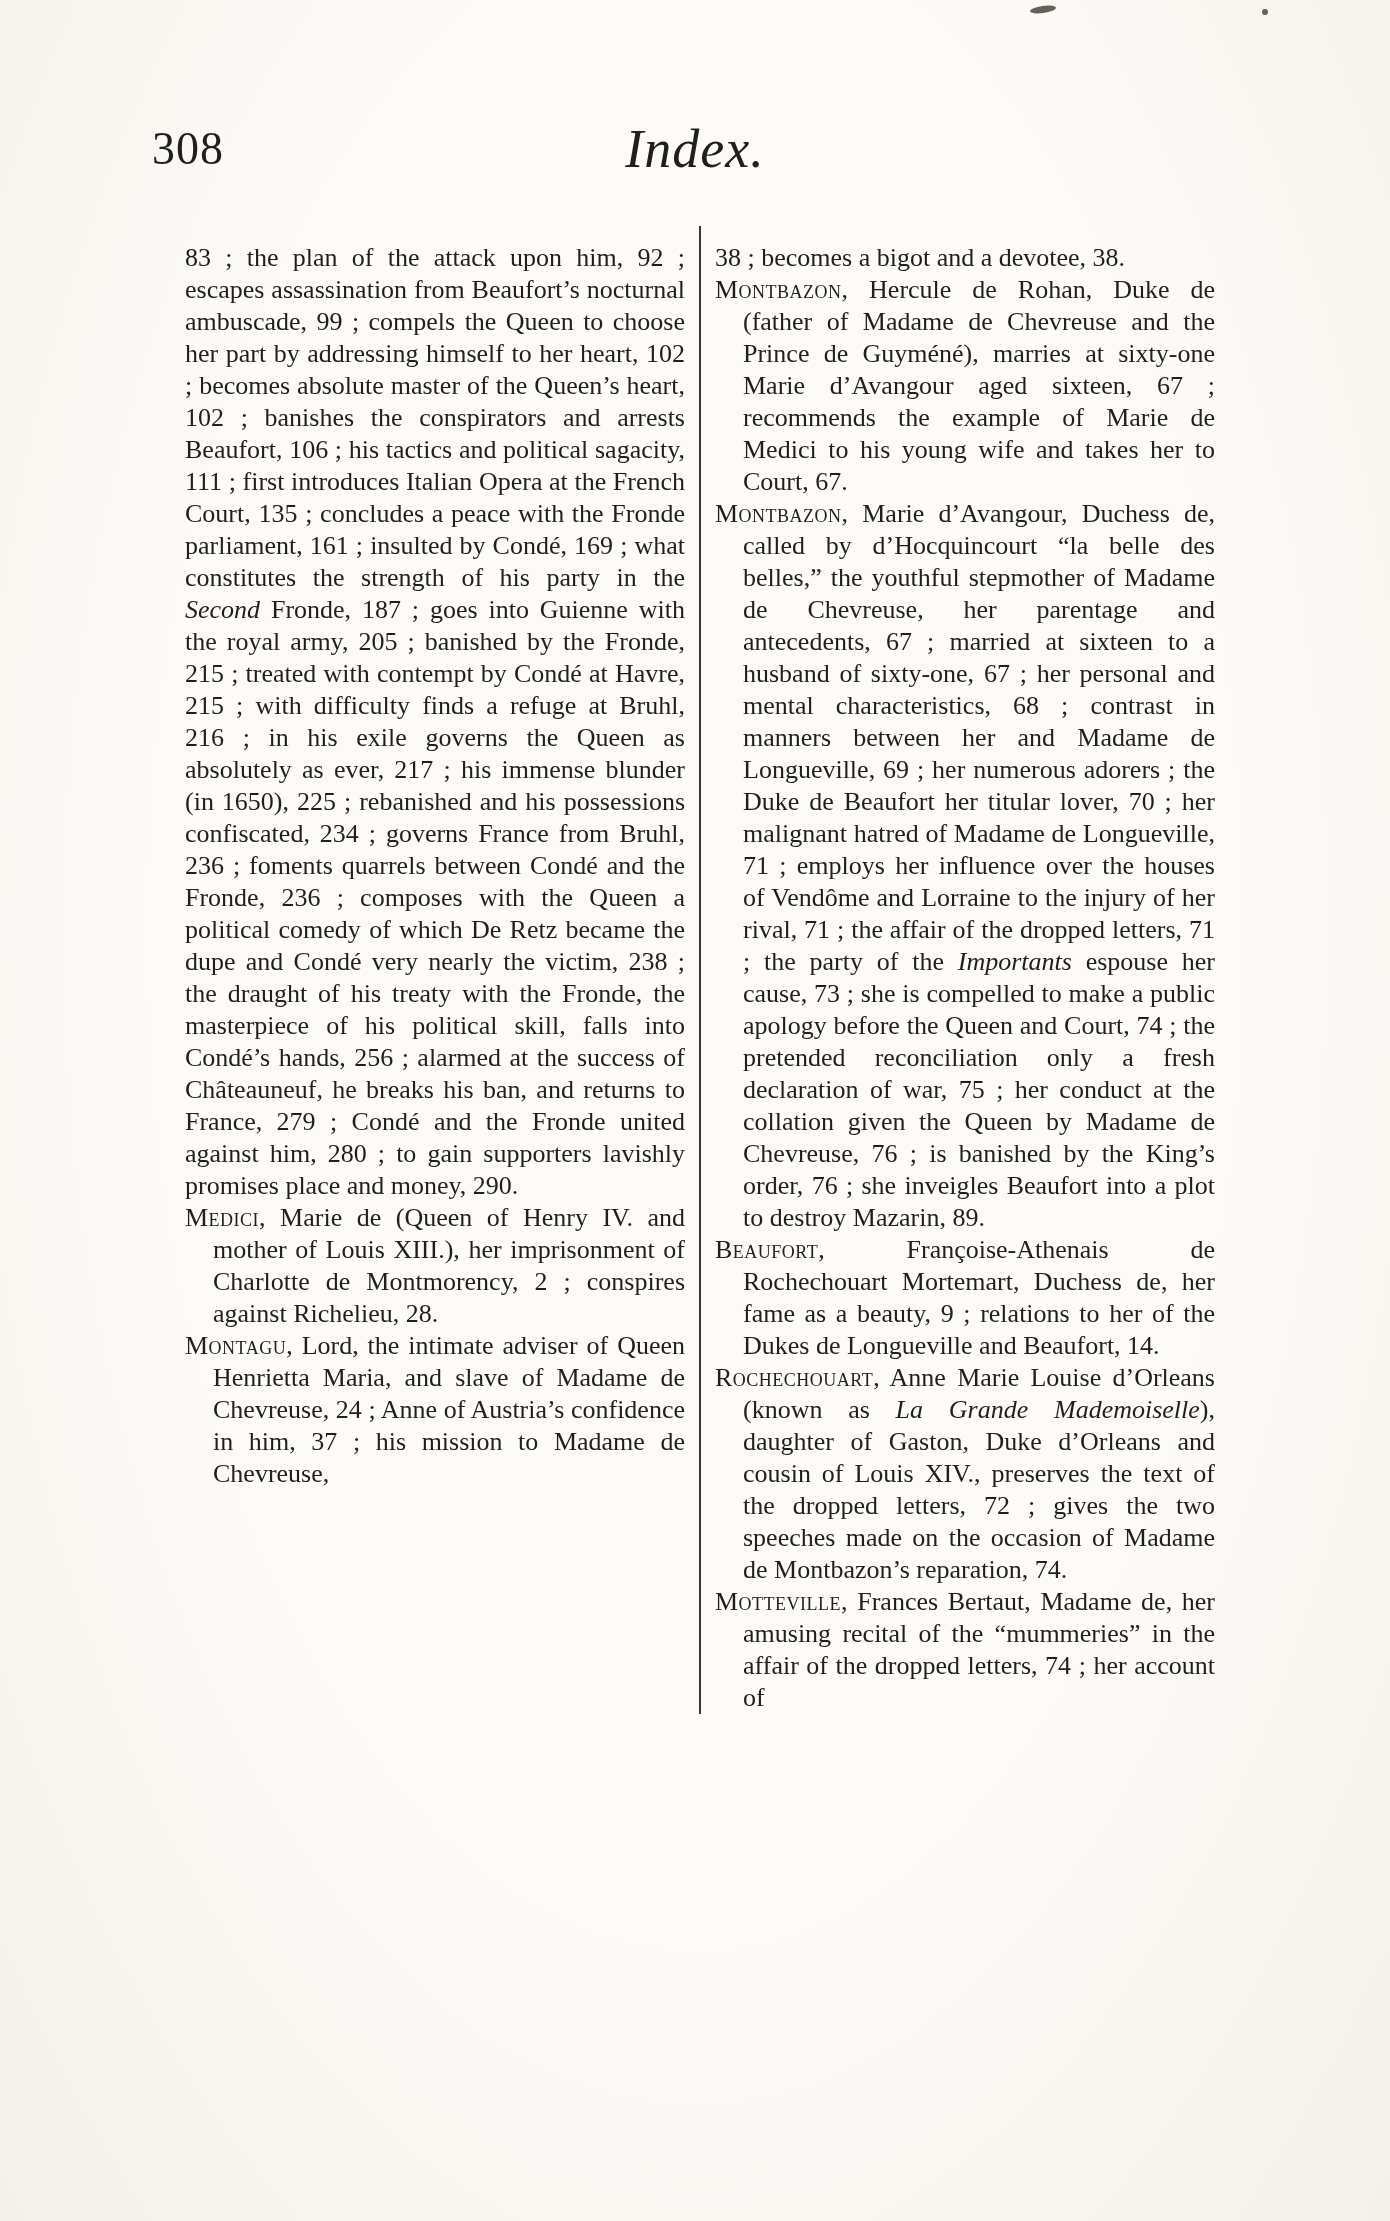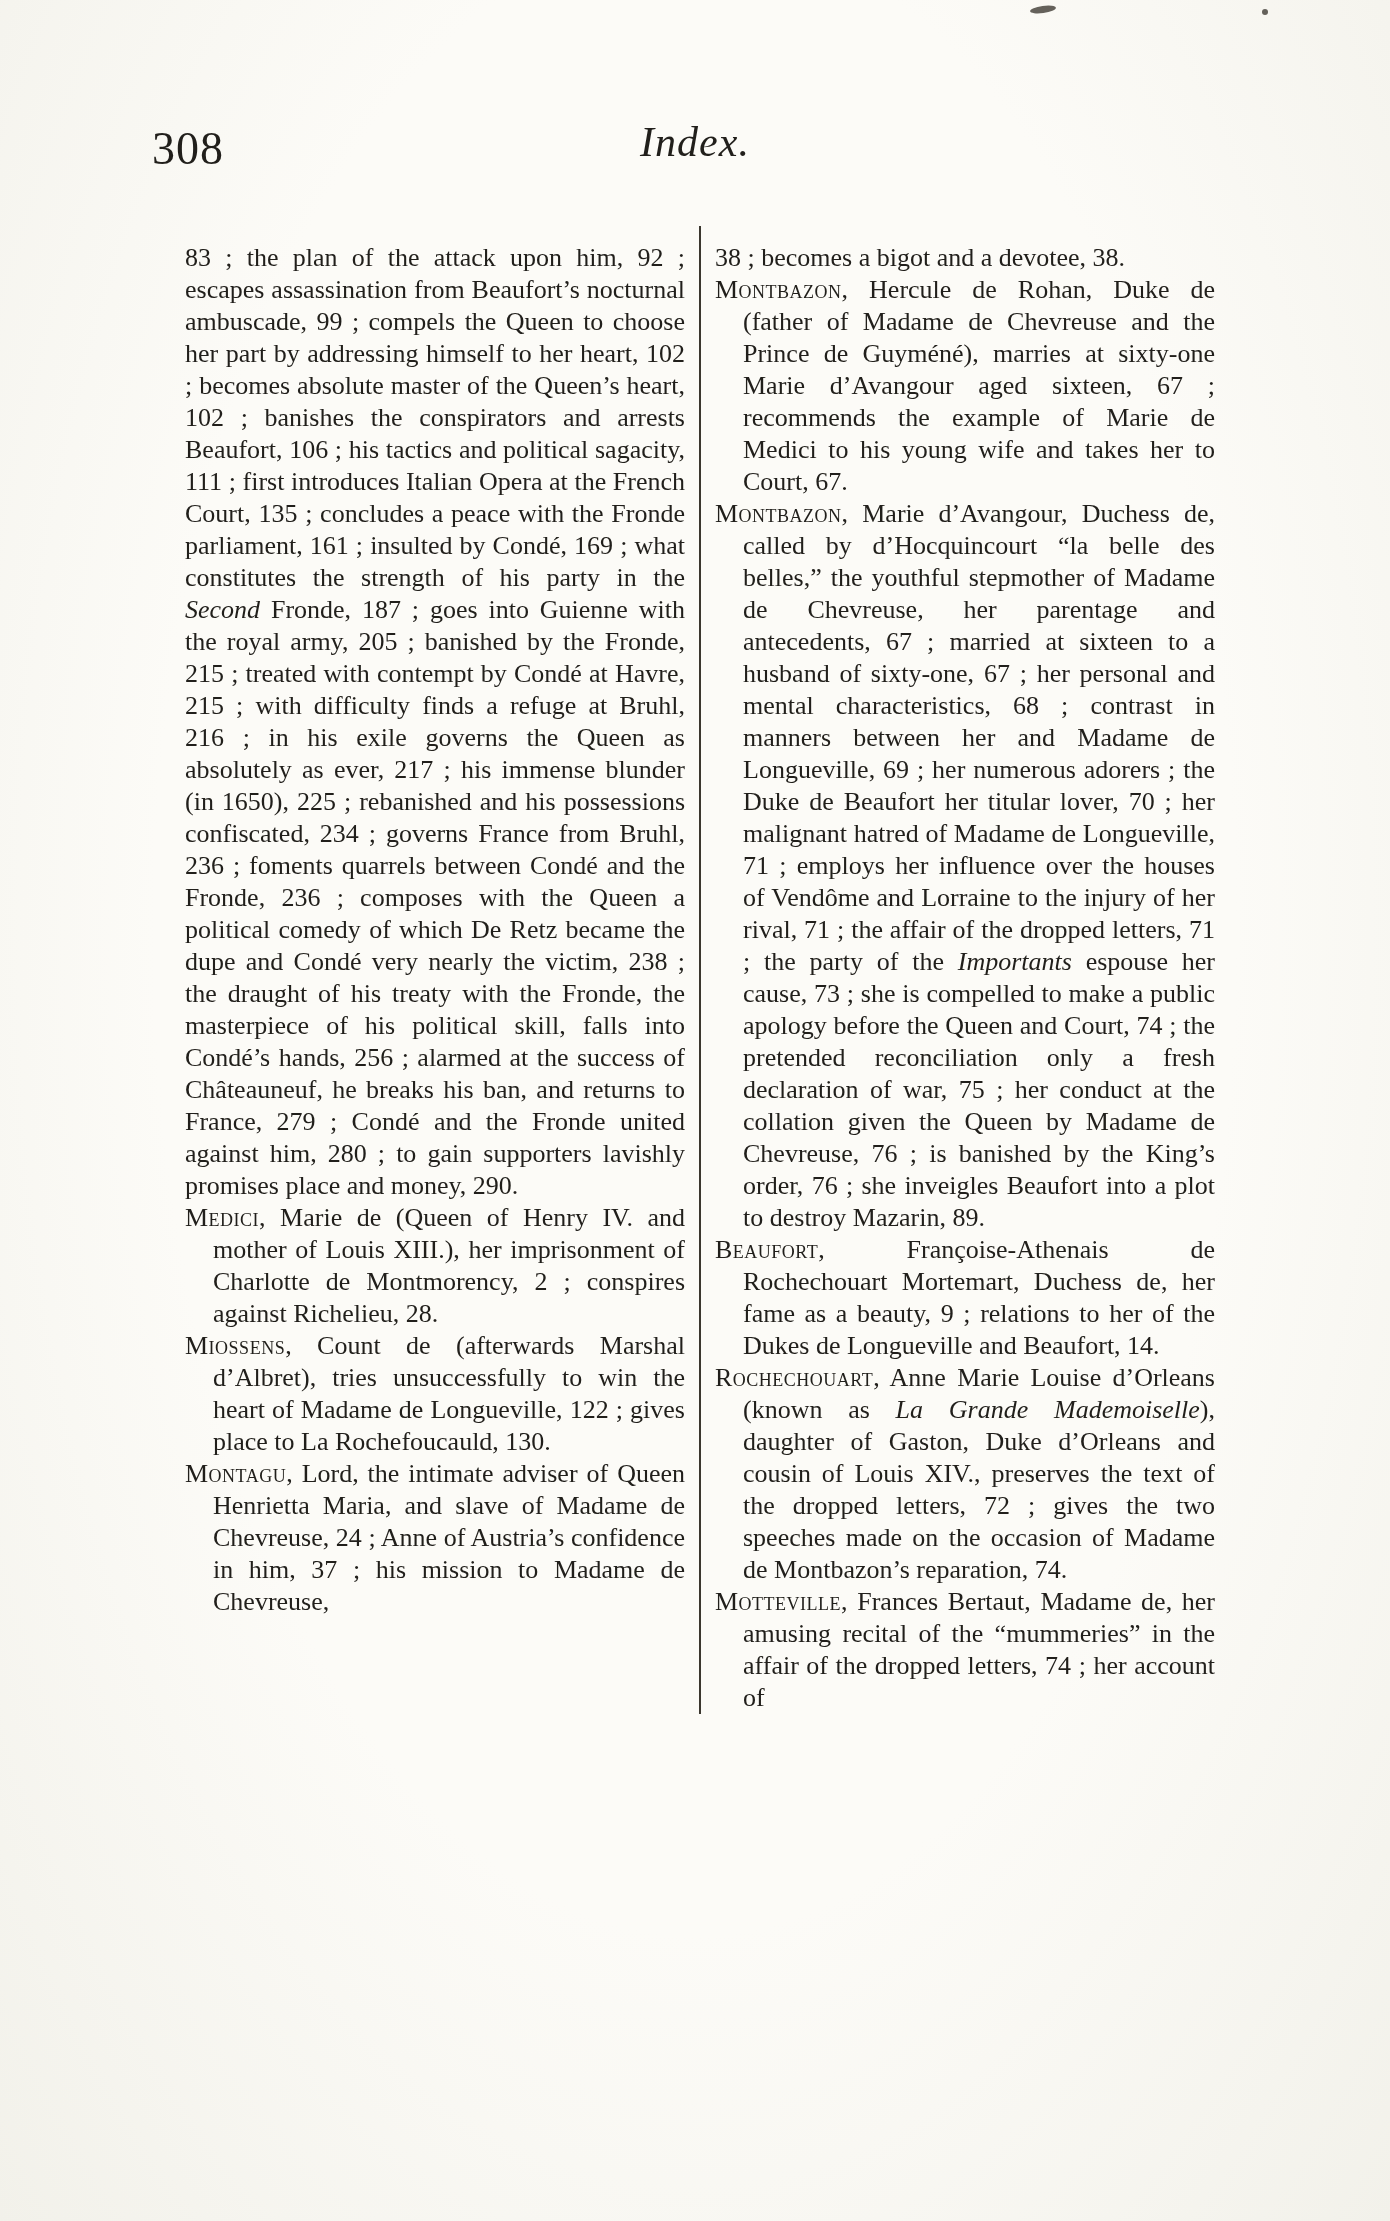--- a/index.html
+++ b/index.html
@@ -36,21 +36,21 @@
       top: 4px;
       font-size: 46px;
       letter-spacing: 1px;
     }
 
     .page-title {
       width: 100%;
       text-align: center;
       font-style: italic;
       font-weight: normal;
-      font-size: 42px;
+      font-size: 54px;
       letter-spacing: 1px;
     }
 
     .columns {
       position: absolute;
       top: 226px;
       left: 185px;
       display: flex;
       align-items: stretch;
     }
@@ -122,21 +122,20 @@
 
   <header class="header">
     <span class="page-number">308</span>
     <h1 class="page-title">Index.</h1>
   </header>
 
   <main class="columns">
     <section class="col col-left">
         <p class="entry continuation"><span>83 ; the plan of the attack upon him, 92 ; escapes assassination from Beaufort’s nocturnal ambuscade, 99 ; compels the Queen to choose her part by addressing himself to her heart, 102 ; becomes absolute master of the Queen’s heart, 102 ; banishes the conspirators and arrests Beaufort, 106 ; his tactics and political sagacity, 111 ; first introduces Italian Opera at the French Court, 135 ; concludes a peace with the Fronde parliament, 161 ; insulted by Condé, 169 ; what constitutes the strength of his party in the </span><span class="italic">Second</span><span> Fronde, 187 ; goes into Guienne with the royal army, 205 ; banished by the Fronde, 215 ; treated with contempt by Condé at Havre, 215 ; with difficulty finds a refuge at Bruhl, 216 ; in his exile governs the Queen as absolutely as ever, 217 ; his immense blunder (in 1650), 225 ; rebanished and his possessions confiscated, 234 ; governs France from Bruhl, 236 ; foments quarrels between Condé and the Fronde, 236 ; composes with the Queen a political comedy of which De Retz became the dupe and Condé very nearly the victim, 238 ; the draught of his treaty with the Fronde, the masterpiece of his political skill, falls into Condé’s hands, 256 ; alarmed at the success of Châteauneuf, he breaks his ban, and returns to France, 279 ; Condé and the Fronde united against him, 280 ; to gain supporters lavishly promises place and money, 290.</span></p>
         <p class="entry"><span class="headword">Medici</span><span>, Marie de (Queen of Henry IV. and mother of Louis XIII.), her imprisonment of Charlotte de Montmorency, 2 ; conspires against Richelieu, 28.</span></p>
-        <p class="entry"><span class="headword">Miossens</span><span>, Count de (afterwards Marshal d’Albret), tries unsuccessfully to win the heart of Madame de Longueville, 122 ; gives place to La Rochefoucauld, 130.</span></p>
         <p class="entry"><span class="headword">Montagu</span><span>, Lord, the intimate adviser of Queen Henrietta Maria, and slave of Madame de Chevreuse, 24 ; Anne of Austria’s confidence in him, 37 ; his mission to Madame de Chevreuse,</span></p>
       </section>
     <div class="divider"></div>
     <section class="col col-right">
         <p class="entry continuation"><span>38 ; becomes a bigot and a devotee, 38.</span></p>
         <p class="entry"><span class="headword">Montbazon</span><span>, Hercule de Rohan, Duke de (father of Madame de Chevreuse and the Prince de Guyméné), marries at sixty-one Marie d’Avangour aged sixteen, 67 ; recommends the example of Marie de Medici to his young wife and takes her to Court, 67.</span></p>
         <p class="entry"><span class="headword">Montbazon</span><span>, Marie d’Avangour, Duchess de, called by d’Hocquincourt “la belle des belles,” the youthful stepmother of Madame de Chevreuse, her parentage and antecedents, 67 ; married at sixteen to a husband of sixty-one, 67 ; her personal and mental characteristics, 68 ; contrast in manners between her and Madame de Longueville, 69 ; her numerous adorers ; the Duke de Beaufort her titular lover, 70 ; her malignant hatred of Madame de Longueville, 71 ; employs her influence over the houses of Vendôme and Lorraine to the injury of her rival, 71 ; the affair of the dropped letters, 71 ; the party of the </span><span class="italic">Importants</span><span> espouse her cause, 73 ; she is compelled to make a public apology before the Queen and Court, 74 ; the pretended reconciliation only a fresh declaration of war, 75 ; her conduct at the collation given the Queen by Madame de Chevreuse, 76 ; is banished by the King’s order, 76 ; she inveigles Beaufort into a plot to destroy Mazarin, 89.</span></p>
         <p class="entry"><span class="headword">Beaufort</span><span>, Françoise-Athenais de Rochechouart Mortemart, Duchess de, her fame as a beauty, 9 ; relations to her of the Dukes de Longueville and Beaufort, 14.</span></p>
         <p class="entry"><span class="headword">Rochechouart</span><span>, Anne Marie Louise d’Orleans (known as </span><span class="italic">La Grande Mademoiselle</span><span>), daughter of Gaston, Duke d’Orleans and cousin of Louis XIV., preserves the text of the dropped letters, 72 ; gives the two speeches made on the occasion of Madame de Montbazon’s reparation, 74.</span></p>
         <p class="entry"><span class="headword">Motteville</span><span>, Frances Bertaut, Madame de, her amusing recital of the “mummeries” in the affair of the dropped letters, 74 ; her account of</span></p>

